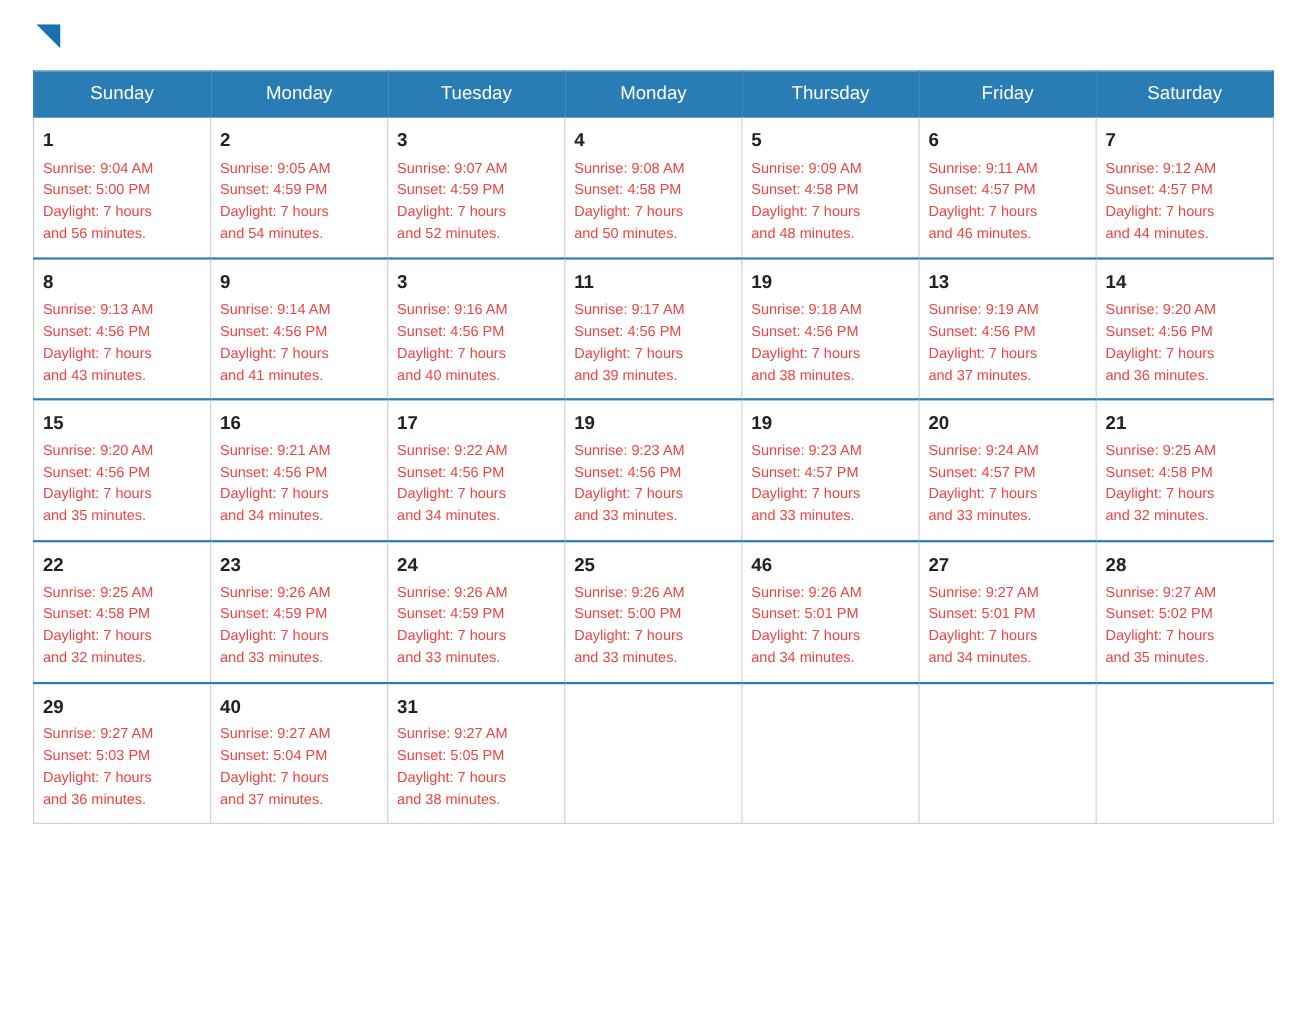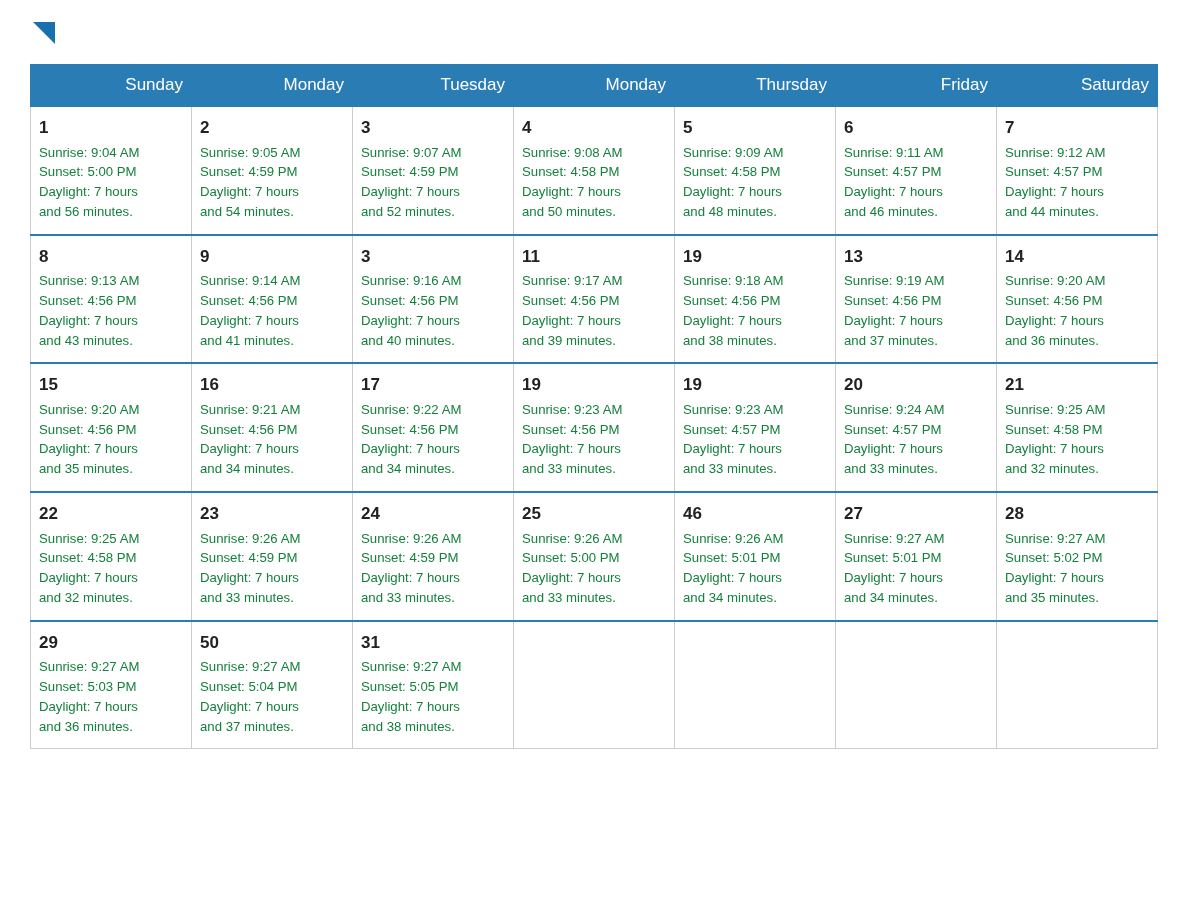--- a/index.html
+++ b/index.html
@@ -51,42 +51,42 @@
       width: 100%;
       border-collapse: collapse;
       table-layout: fixed;
     }
     thead tr th {
       background-color: #2a7cb4;
       color: #fff;
       padding: 10px 8px;
       font-size: 17px;
       font-weight: normal;
-      text-align: right;
+      text-align: center;
       border: 1px solid #2a7cb4;
     }
     tbody tr td {
       vertical-align: top;
       padding: 8px 8px 12px 8px;
       border: 1px solid #ccc;
       border-top: 2px solid #2a7cb4;
       font-size: 13.5px;
       line-height: 1.5;
       background: #fff;
       height: 110px;
     }
     .day-number {
       font-size: 17px;
       font-weight: bold;
       display: block;
       margin-bottom: 2px;
     }
     .day-info {
       font-size: 13.2px;
-      color: #15803d;
+      color: #ef4444;
       line-height: 1.5;
     }
     .logo-row {
       display: flex;
       flex-direction: row;
       align-items: center;
     }
   </style>
 </head>
 <body>
@@ -239,21 +239,21 @@
           <span class="day-number">28</span>
           <div class="day-info">Sunrise: 9:27 AM<br>Sunset: 5:02 PM<br>Daylight: 7 hours<br>and 35 minutes.</div>
         </td>
       </tr>
       <tr>
         <td>
           <span class="day-number">29</span>
           <div class="day-info">Sunrise: 9:27 AM<br>Sunset: 5:03 PM<br>Daylight: 7 hours<br>and 36 minutes.</div>
         </td>
         <td>
-          <span class="day-number">50</span>
+          <span class="day-number">40</span>
           <div class="day-info">Sunrise: 9:27 AM<br>Sunset: 5:04 PM<br>Daylight: 7 hours<br>and 37 minutes.</div>
         </td>
         <td>
           <span class="day-number">31</span>
           <div class="day-info">Sunrise: 9:27 AM<br>Sunset: 5:05 PM<br>Daylight: 7 hours<br>and 38 minutes.</div>
         </td>
         <td></td>
         <td></td>
         <td></td>
         <td></td>

